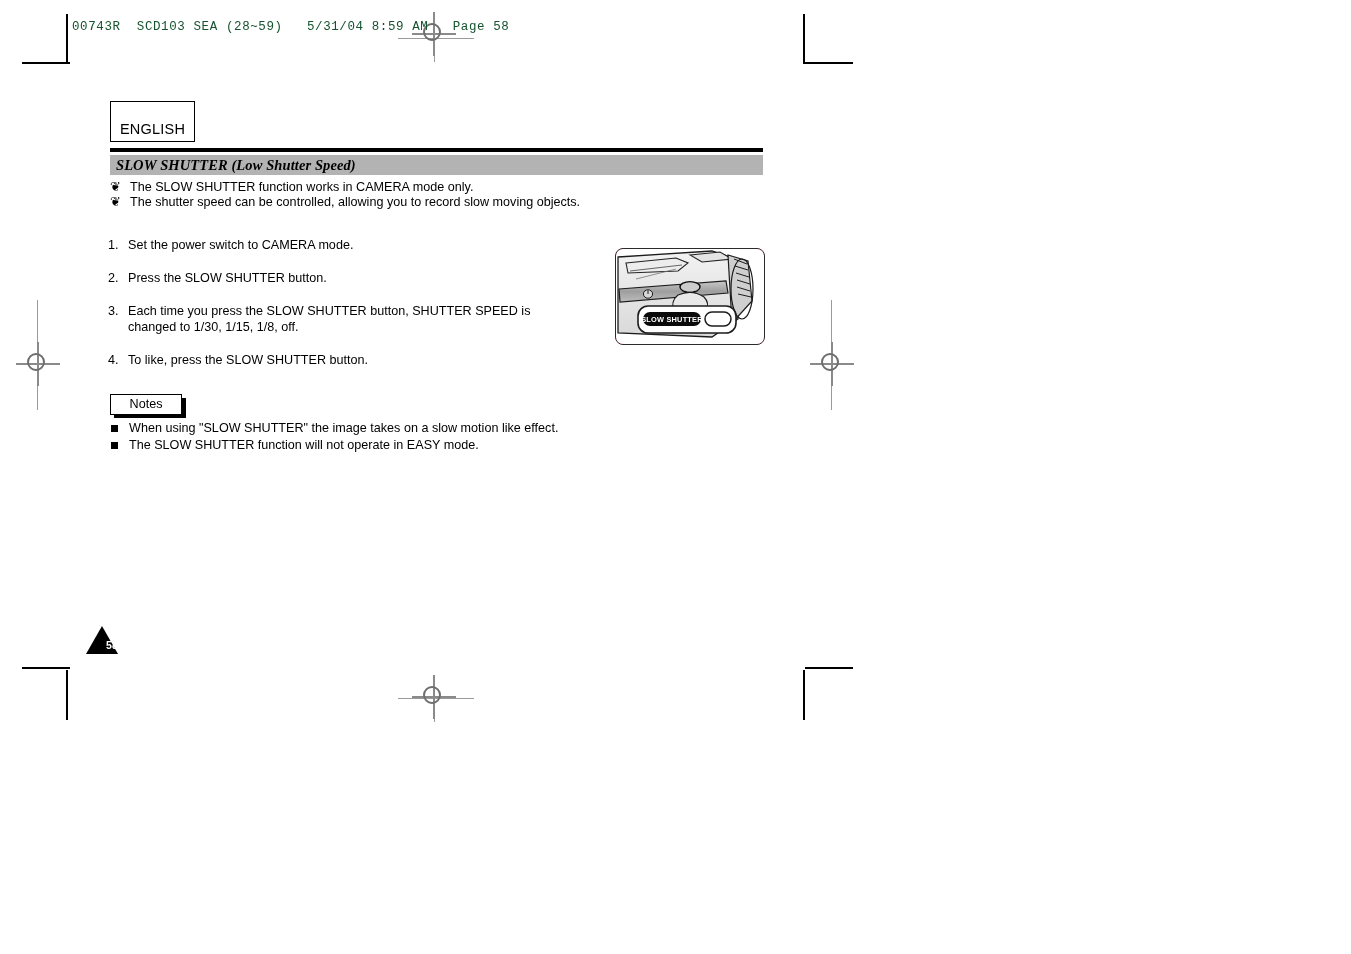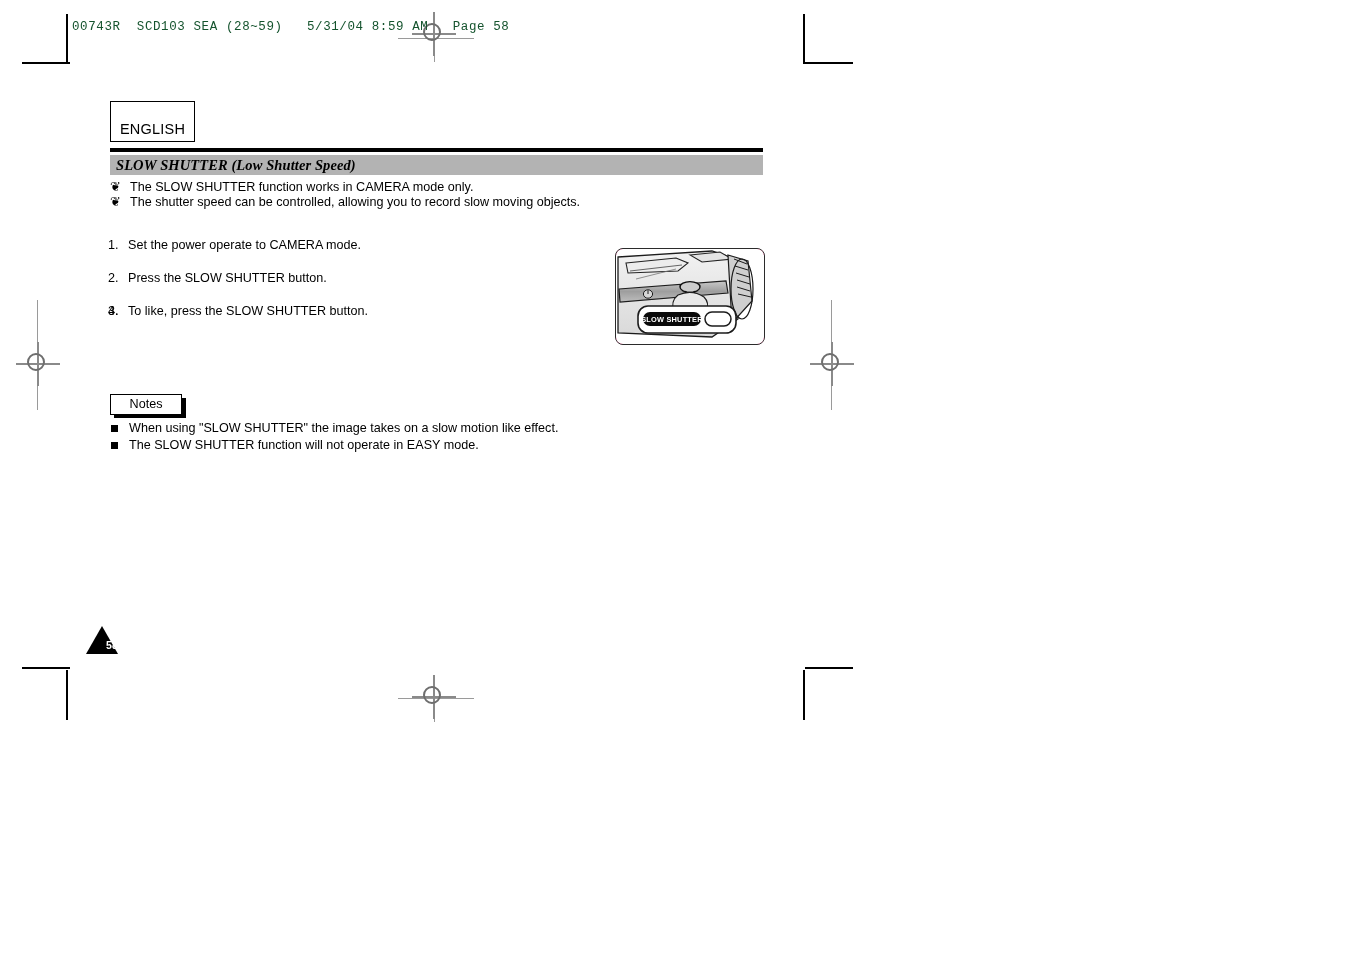--- a/index.html
+++ b/index.html
@@ -327,28 +327,29 @@
     </div>
     <div class="clover-row">
       <span class="marker">❦</span>
       <span>The shutter speed can be controlled, allowing you to record slow moving objects.</span>
     </div>
   </div>
 
   <div class="steps">
     <div class="step">
       <span class="num">1.</span>
-      <span>Set the power operate to CAMERA mode.</span>
+      <span>Set the power switch to CAMERA mode.</span>
     </div>
     <div class="step">
       <span class="num">2.</span>
       <span>Press the SLOW SHUTTER button.</span>
     </div>
     <div class="step">
       <span class="num">3.</span>
+      <span>Each time you press the SLOW SHUTTER button, SHUTTER SPEED is changed to 1/30, 1/15, 1/8, off.</span>
     </div>
     <div class="step">
       <span class="num">4.</span>
       <span>To like, press the SLOW SHUTTER button.</span>
     </div>
   </div>
 
   <div class="figure">
     <svg width="148" height="95" viewBox="0 0 148 95">
       <defs>

